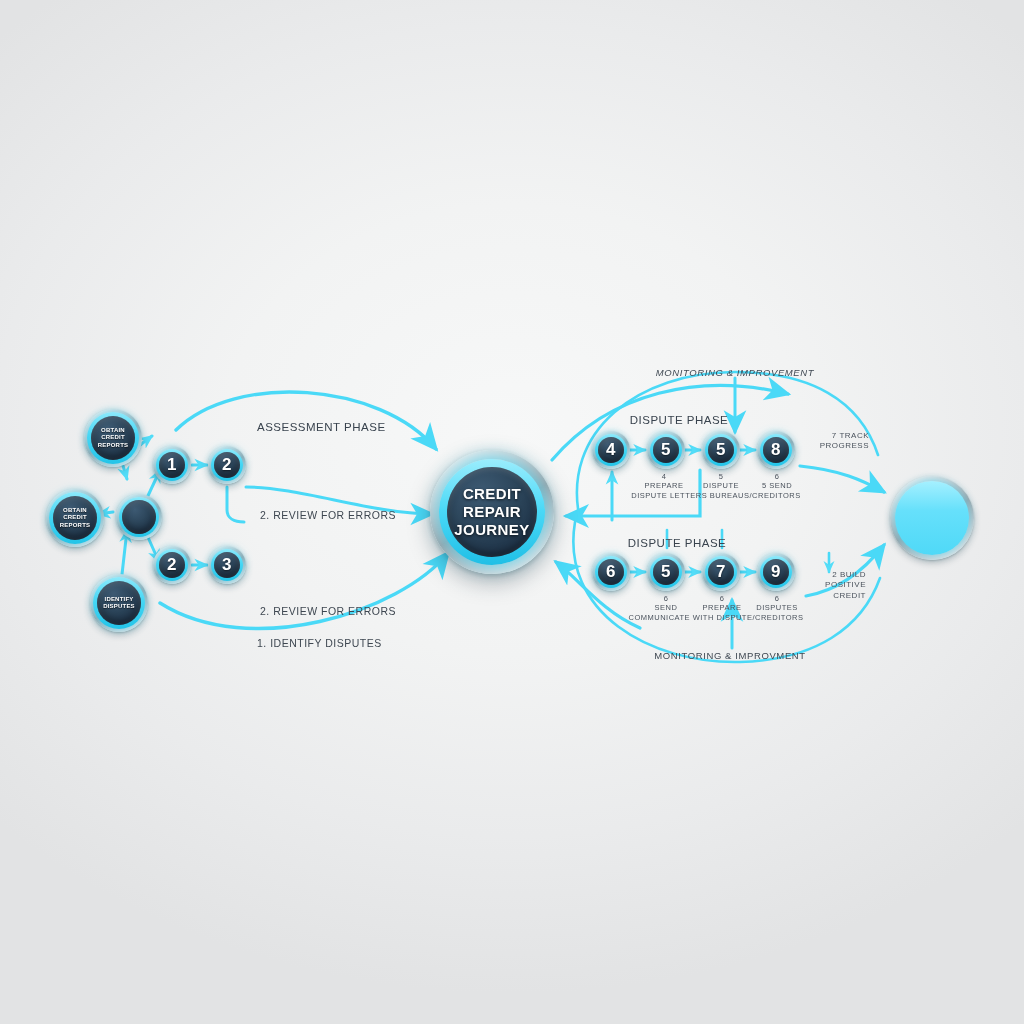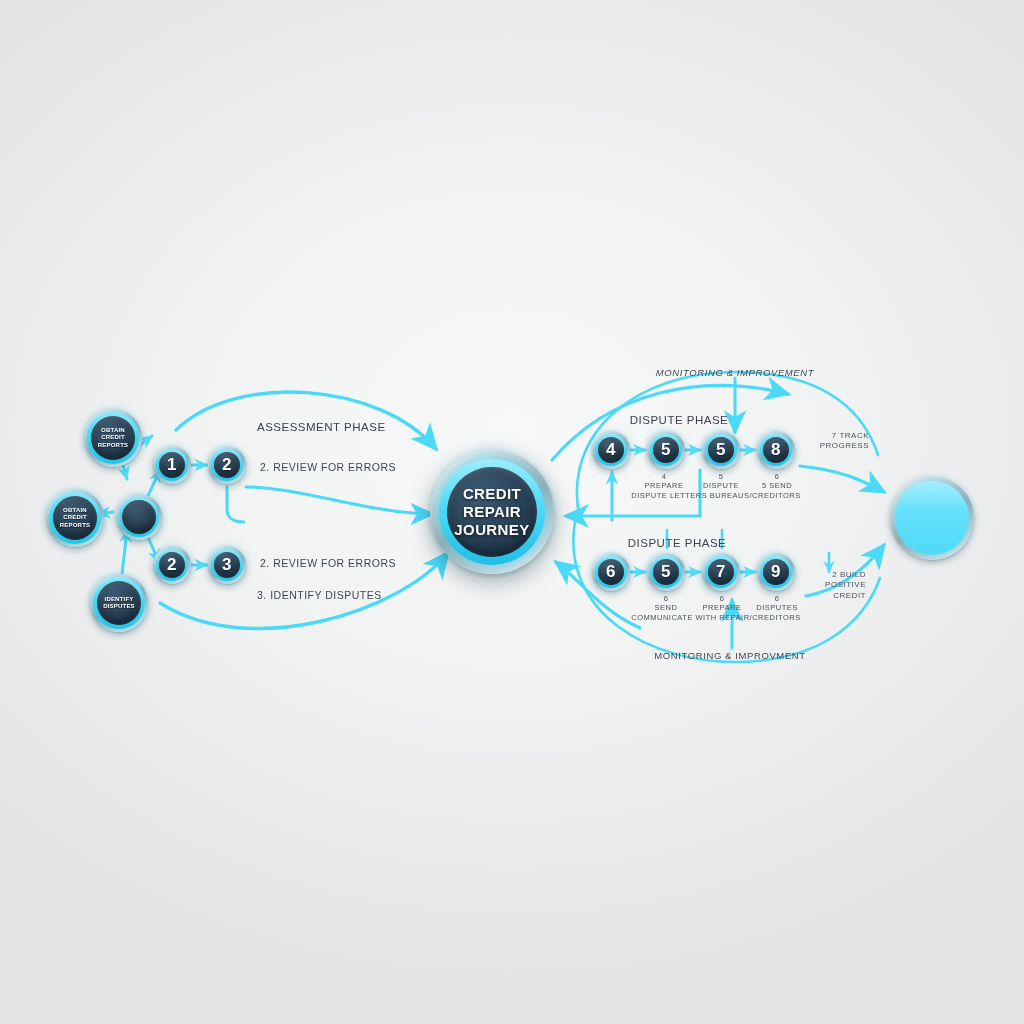--- a/index.html
+++ b/index.html
@@ -80,21 +80,21 @@
       box-shadow: inset 0 3px 8px rgba(255,255,255,.5), inset 0 -4px 9px rgba(0,90,120,.3); }
 
   
   .lbl {
     position: absolute;
     color: #3c4550;
     white-space: nowrap;
     letter-spacing: .5px;
   }
   .lbl.phase { font-size: 11.5px; color:#39434e; }
-  .lbl.item  { font-size: 10.5px; color:#3e4751; }
+  .lbl.item  { font-size: 10.5px; color:#3e4751;margin-top:48px; }
   .lbl.small { font-size: 7.5px; color:#4a525c; text-align:center; white-space: normal; line-height:1.2; }
   .lbl.side  { font-size: 8px;  color:#4a525c; text-align:right; white-space: normal; line-height:1.3; }
   .lbl.mon   { font-size: 9.5px; color:#3f4852; letter-spacing:.6px; }
   .fuzzy { filter: blur(.3px); }
   .ctr { transform: translateX(-50%); }
 </style>
 </head>
 <body>
 
 <div id="stage">
@@ -242,21 +242,21 @@
     <div class="face">2</div>
   </div>
   <div class="node num ring" style="left:208px; top:546px;">
     <div class="glow"></div>
     <div class="face">3</div>
   </div>
 
   <div class="lbl phase" style="left:257px; top:421px;">ASSESSMENT PHASE</div>
   <div class="lbl item" style="left:260px; top:461px;">2. REVIEW FOR ERRORS</div>
   <div class="lbl item" style="left:260px; top:557px;">2. REVIEW FOR ERRORS</div>
-  <div class="lbl item" style="left:257px; top:589px;">3. IDENTIFY DISPUTES</div>
+  <div class="lbl item" style="left:257px; top:589px;">1. IDENTIFY DISPUTES</div>
 
   <div class="node hub ring" style="left:430px; top:450px;">
     <div class="glow"></div>
     <div class="face">
       <div>
         <span>CREDIT</span><br>
         <span>REPAIR</span><br>
         <span>JOURNEY</span>
       </div>
     </div>
@@ -319,21 +319,21 @@
     <span>SEND</span>
   </div>
   <div class="lbl small ctr fuzzy" style="left:722px; top:594px; width:80px;">
     <span>6</span><br>
     <span>PREPARE</span>
   </div>
   <div class="lbl small ctr fuzzy" style="left:777px; top:594px; width:80px;">
     <span>6</span><br>
     <span>DISPUTES</span>
   </div>
-  <div class="lbl small ctr fuzzy" style="left:716px; top:613px; width:250px;">COMMUNICATE WITH REPAIR/CREDITORS</div>
+  <div class="lbl small ctr fuzzy" style="left:716px; top:613px; width:250px;">COMMUNICATE WITH DISPUTE/CREDITORS</div>
 
   <div class="lbl side ctr" style="left:829px; top:431px; width:80px;">7 TRACK PROGRESS</div>
   <div class="lbl side ctr" style="left:829px; top:570px; width:74px;">2 BUILD POSITIVE CREDIT</div>
 
   <div class="lbl mon ctr" style="left:735px; top:367px;font-style:italic;">MONITORING &amp; IMPROVEMENT</div>
   <div class="lbl mon ctr" style="left:730px; top:650px;">MONITORING &amp; IMPROVMENT</div>
 
   <div class="node goal ring" style="left:890px; top:476px;">
     <div class="glow"></div>
   </div>

